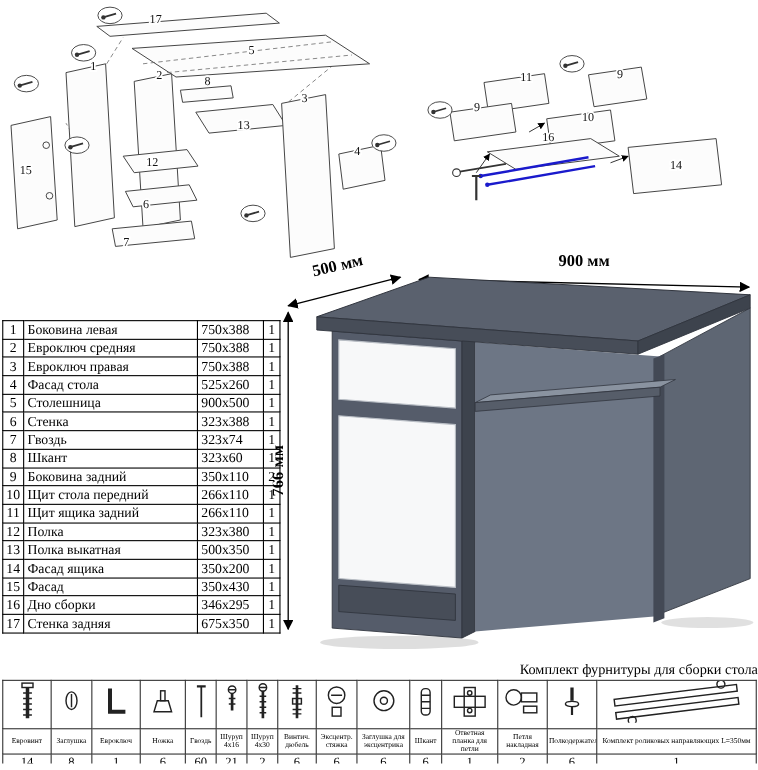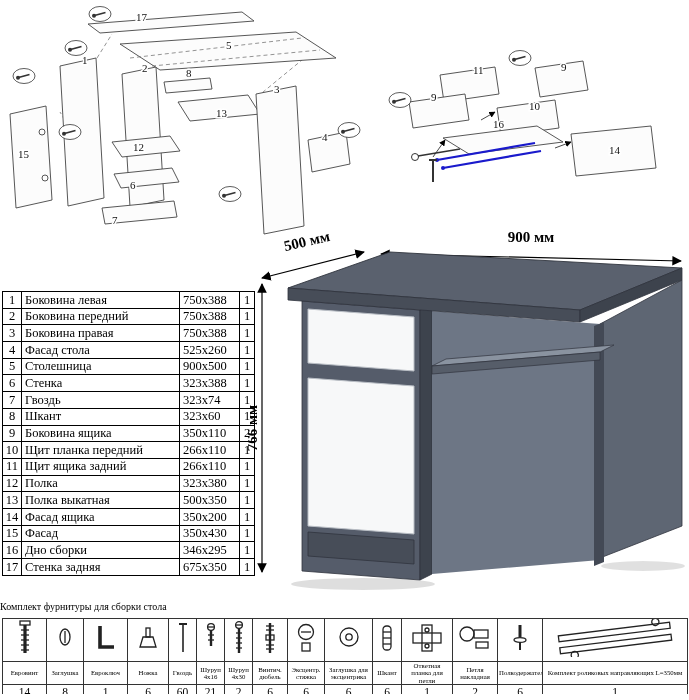--- a/index.html
+++ b/index.html
@@ -11,22 +11,22 @@
   
   table { border-collapse:collapse; }
   .parts { position:absolute; left:2px; top:291px; font-size:12.5px; }
   .parts td { border:1px solid #000; height:16.7px; padding:0 3px; line-height:1; white-space:nowrap; }
   .parts .c-num  { width:19px; text-align:center; padding:0 1px; }
   .parts .c-name { width:158px; }
   .parts .c-size { width:60px; }
   .parts .c-qty  { width:15px; text-align:center; padding:0 1px; }
 
   
-  .hw-title { position:absolute; left:0; top:601px; width:689px; text-align:left;
-              font-size:10px; }
+  .hw-title { position:absolute; left:0; top:601px; width:689px; text-align:right;
+              font-size:13px; }
   .hw { position:absolute; left:2px; top:618px; width:685px; table-layout:fixed; }
   .hw td { border:1px solid #333; text-align:center; vertical-align:middle; overflow:hidden; }
   .hw-icons td { height:40px; background:#fff; }
   .hw-names td { height:23px; font-size:6.8px; line-height:1.08; padding:0 1px; }
   .hw-qty td   { height:15px; font-size:11.5px; }
 
   
   .exp-left  { left:2px;  top:2px; }
   .exp-right { left:385px; top:50px; }
   .desk      { left:248px; top:228px; }
@@ -174,27 +174,27 @@
   <table class="parts">
     <tbody>
       <tr>
           <td class="c-num">1</td>
           <td class="c-name">Боковина левая</td>
           <td class="c-size">750x388</td>
           <td class="c-qty">1</td>
         </tr>
       <tr>
           <td class="c-num">2</td>
-          <td class="c-name">Боковина передний</td>
+          <td class="c-name">Евроключ средняя</td>
           <td class="c-size">750x388</td>
           <td class="c-qty">1</td>
         </tr>
       <tr>
           <td class="c-num">3</td>
-          <td class="c-name">Боковина правая</td>
+          <td class="c-name">Евроключ правая</td>
           <td class="c-size">750x388</td>
           <td class="c-qty">1</td>
         </tr>
       <tr>
           <td class="c-num">4</td>
           <td class="c-name">Фасад стола</td>
           <td class="c-size">525x260</td>
           <td class="c-qty">1</td>
         </tr>
       <tr>
@@ -216,27 +216,27 @@
           <td class="c-qty">1</td>
         </tr>
       <tr>
           <td class="c-num">8</td>
           <td class="c-name">Шкант</td>
           <td class="c-size">323x60</td>
           <td class="c-qty">1</td>
         </tr>
       <tr>
           <td class="c-num">9</td>
-          <td class="c-name">Боковина ящика</td>
+          <td class="c-name">Боковина задний</td>
           <td class="c-size">350x110</td>
           <td class="c-qty">2</td>
         </tr>
       <tr>
           <td class="c-num">10</td>
-          <td class="c-name">Щит планка передний</td>
+          <td class="c-name">Щит стола передний</td>
           <td class="c-size">266x110</td>
           <td class="c-qty">1</td>
         </tr>
       <tr>
           <td class="c-num">11</td>
           <td class="c-name">Щит ящика задний</td>
           <td class="c-size">266x110</td>
           <td class="c-qty">1</td>
         </tr>
       <tr>

